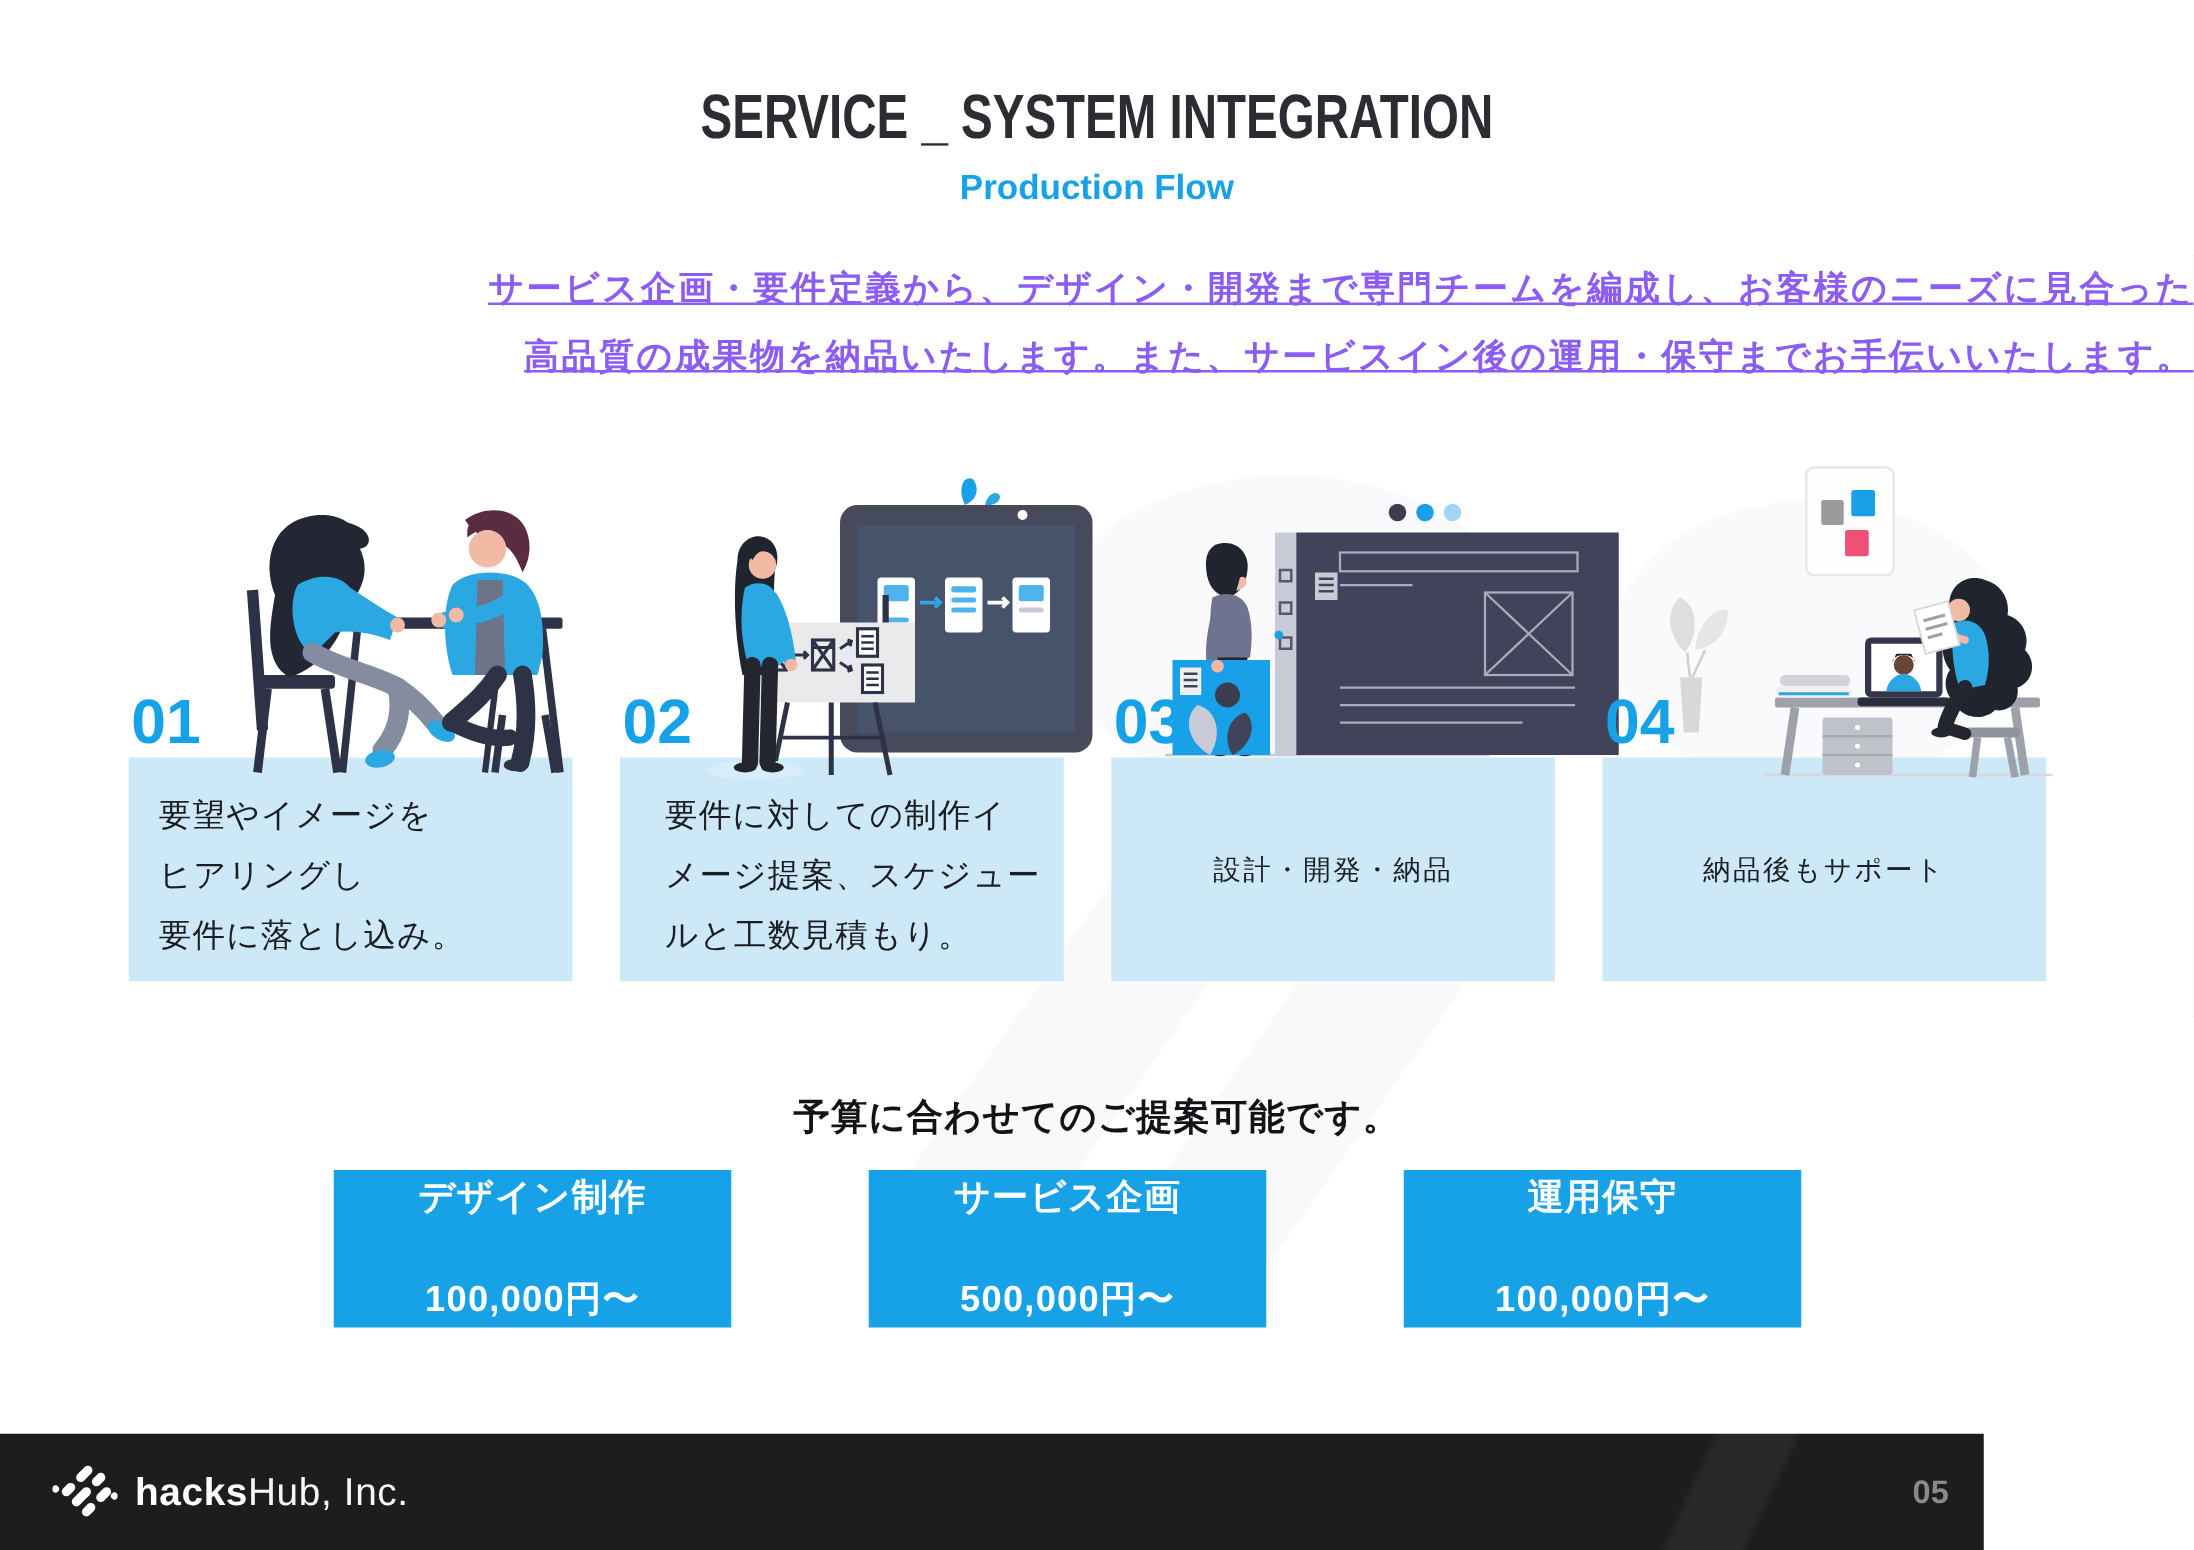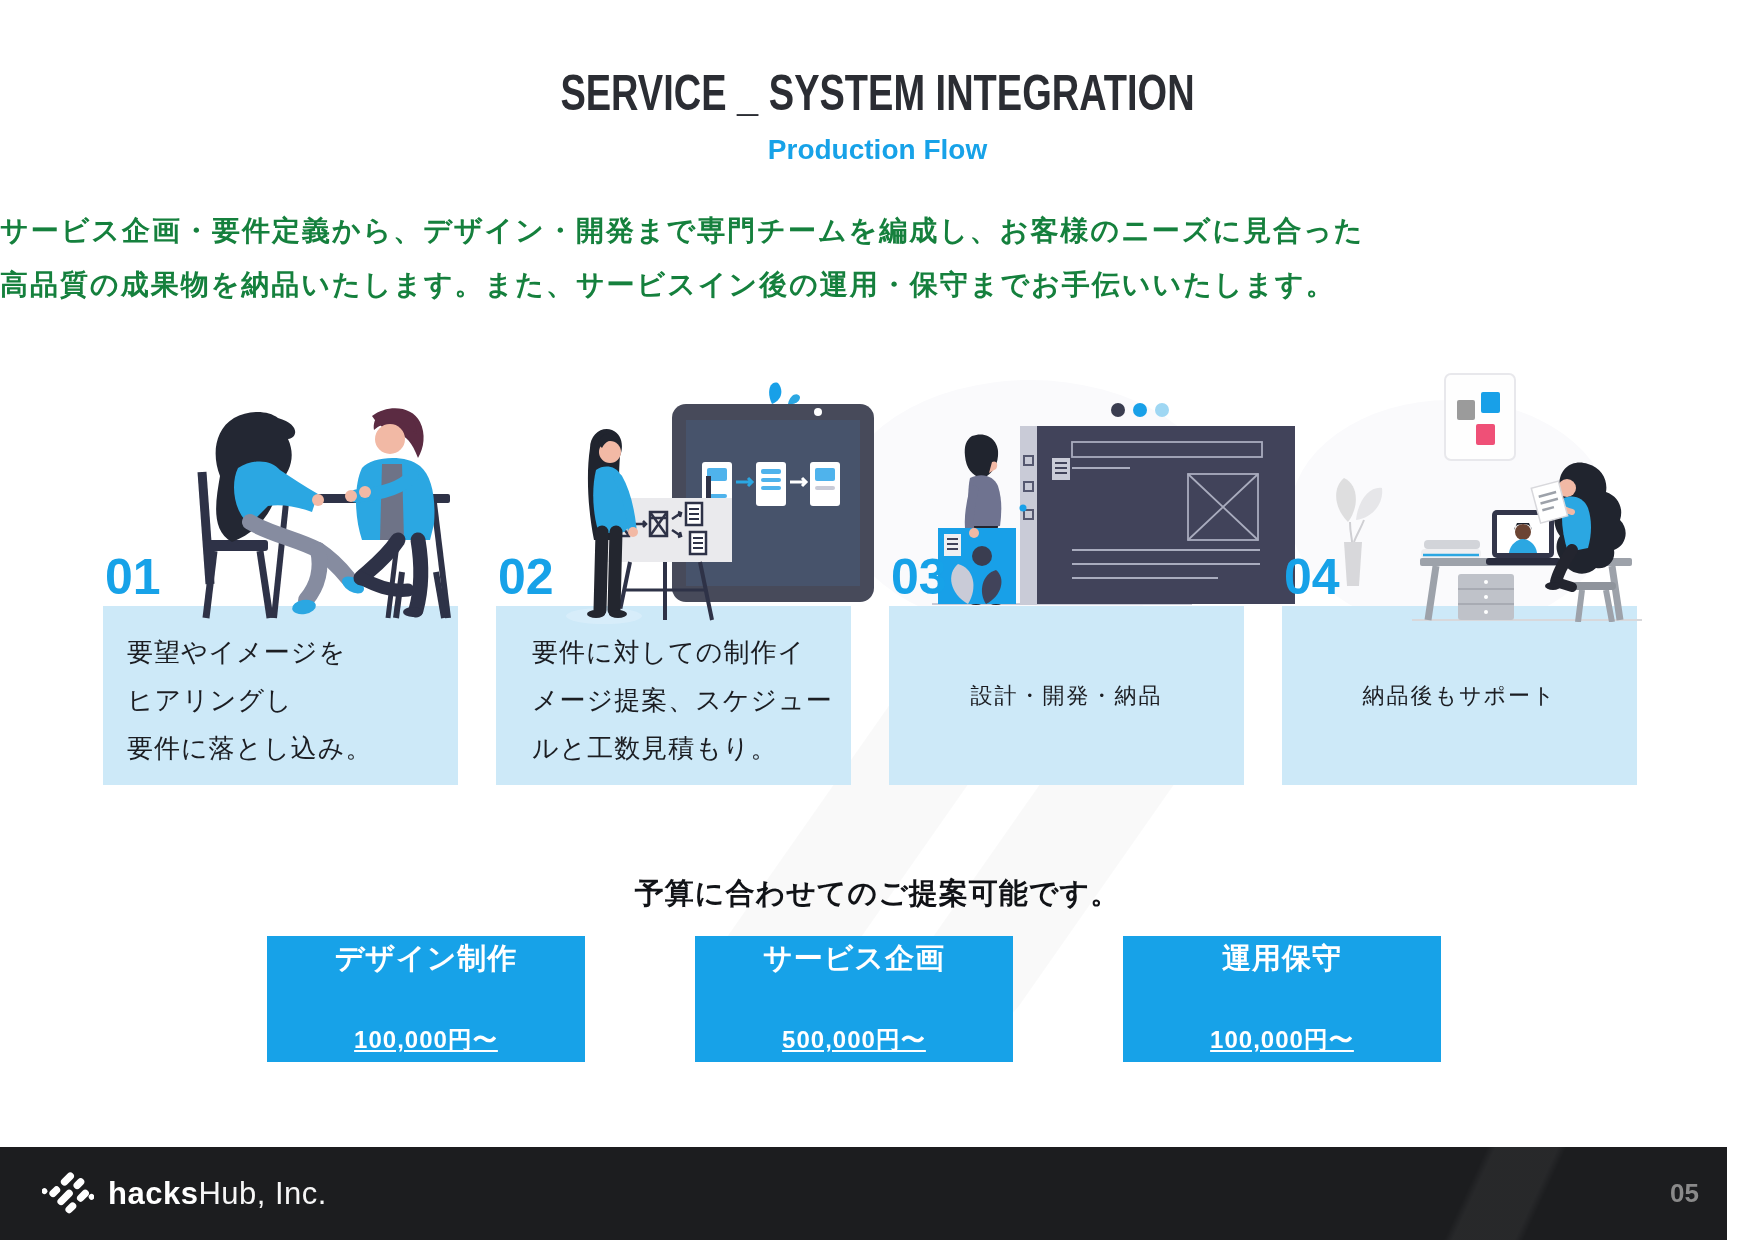--- a/index.html
+++ b/index.html
@@ -11,22 +11,22 @@
   .title{
     position:absolute;top:64px;left:0;width:100%;text-align:center;
     font-size:50px;font-weight:700;color:#2b2d33;letter-spacing:0px;
     transform:scaleX(.76);transform-origin:center top;white-space:nowrap;
   }
   .subtitle{
     position:absolute;top:134px;left:0;width:100%;text-align:center;
     font-size:28px;font-weight:700;color:#17a2e8;
   }
   .intro{
-    position:absolute;top:204px;left:0;width:100%;text-align:left;
-    font-size:28px;font-weight:600;color:#15803d;line-height:54px;letter-spacing:2px;
+    position:absolute;top:204px;left:0;width:100%;text-align:right;
+    font-size:28px;font-weight:600;color:#8b5cf6;line-height:54px;letter-spacing:2px;text-decoration:underline;
   }
   
   .bg-blob{position:absolute;background:#fafafc;border-radius:50%;}
   .wm-bar{position:absolute;background:rgba(0,0,0,0.025);border-radius:60px;}
   
   .step-card{
     position:absolute;top:606px;width:355px;height:179px;background:#cde9f8;z-index:1;
   }
   .step-number{
     position:absolute;top:548px;height:58px;line-height:58px;z-index:3;
@@ -45,24 +45,24 @@
   .pricing-heading{
     position:absolute;top:874px;left:0;width:100%;text-align:center;
     font-size:29px;font-weight:700;color:#111317;letter-spacing:1px;
   }
   .price-box{
     position:absolute;top:936px;width:318px;height:126px;background:#17a2e8;
     display:flex;flex-direction:column;align-items:center;justify-content:space-between;
     color:#ffffff;font-weight:700;line-height:44px;
   }
   .price-box .plan-name{font-size:29px;letter-spacing:1px;}
-  .price-box .plan-price{font-size:24px;letter-spacing:1px;text-decoration:underline;}
+  .price-box .plan-price{font-size:29px;letter-spacing:1px;}
   
   .footer{
-    position:absolute;left:0;top:1147px;width:1727px;height:93px;
+    position:absolute;left:0;top:1147px;width:1587px;height:93px;
     background:linear-gradient(115deg,transparent 84%,rgba(255,255,255,0.05) 84.5%,rgba(255,255,255,0.05) 88%,transparent 88.5%),#1c1d1f;
     display:flex;align-items:center;
   }
   .brand{display:flex;align-items:center;margin-left:42px;}
   .brand-text{color:#ffffff;font-size:31px;margin-left:14px;letter-spacing:.5px;}
   .brand-text .b{font-weight:700;}
   .brand-text .l{font-weight:400;opacity:.96;}
   .page-number{
     position:absolute;right:28px;top:0;height:93px;line-height:93px;
     font-size:26px;font-weight:700;color:#8a8a8a;

